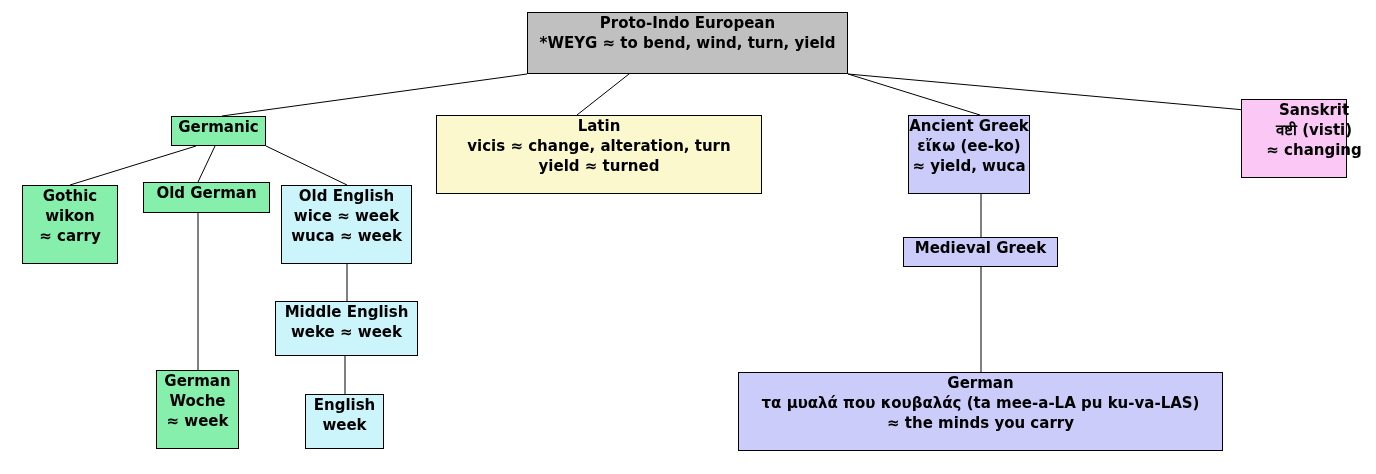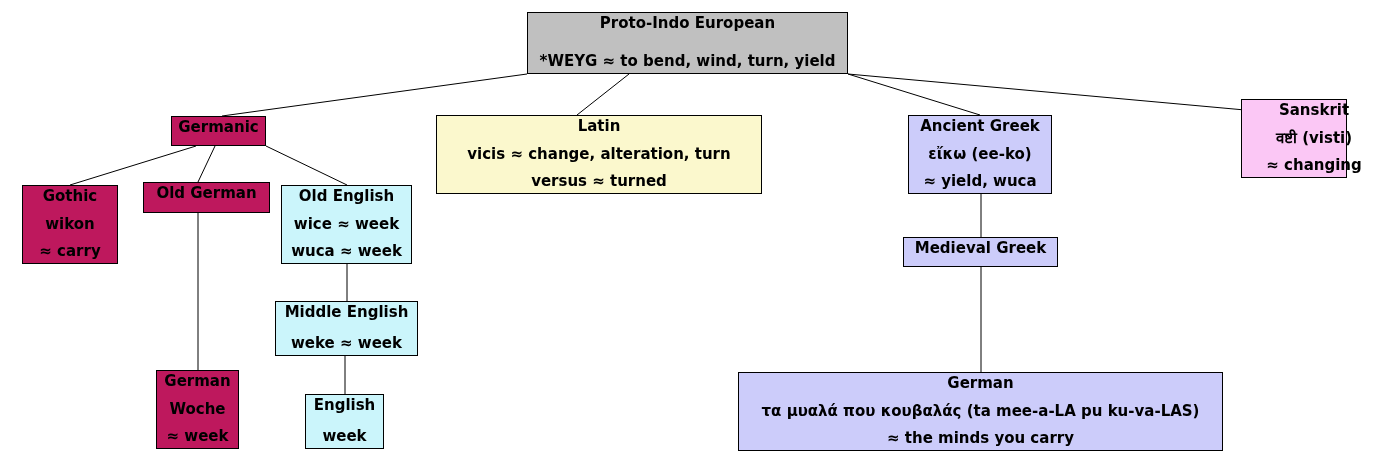--- a/index.html
+++ b/index.html
@@ -28,27 +28,27 @@
     box-sizing: border-box;
     border: 1px solid #000000;
     color: #000000;
     font-weight: bold;
     font-size: 15px;
     line-height: 1.33;
     text-align: center;
     display: flex;
     flex-direction: column;
     align-items: center;
-    justify-content: space-between;
+    justify-content: flex-start;
     padding: 1px 4px;
     white-space: nowrap;
   }
   .node .line { display: block; }
   .fill-grey   { background: #c0c0c0; }
-  .fill-green  { background: #be185d; }
+  .fill-green  { background: #86efac; }
   .fill-yellow { background: #fbf8cd; }
   .fill-blue   { background: #cbf5fb; }
   .fill-purple { background: #ccccfa; }
   .fill-pink   { background: #fbc7f5; }
 </style>
 </head>
 <body>
 
 <div id="diagram">
   <svg id="edges" viewBox="0 0 1376 474" xmlns="http://www.w3.org/2000/svg">
@@ -68,23 +68,23 @@
 <div class="node fill-grey" style="left: 527px; top: 12px; width: 321px; height: 62px;">
       <span class="line">Proto-Indo European</span>
       <span class="line">*WEYG ≈ to bend, wind, turn, yield</span>
     </div>
     <div class="node fill-green" style="left: 171px; top: 116px; width: 95px; height: 30px;">
       <span class="line">Germanic</span>
     </div>
     <div class="node fill-yellow" style="left: 436px; top: 115px; width: 326px; height: 79px;">
       <span class="line">Latin</span>
       <span class="line">vicis ≈ change, alteration, turn</span>
-      <span class="line">versus ≈ turned</span>
+      <span class="line">yield ≈ turned</span>
     </div>
-    <div class="node fill-purple" style="left: 908px; top: 115px; width: 144px; height: 79px;">
+    <div class="node fill-purple" style="left: 908px; top: 115px; width: 122px; height: 79px;">
       <span class="line">Ancient Greek</span>
       <span class="line">εἴκω (ee-ko)</span>
       <span class="line">≈ yield, wuca</span>
     </div>
     <div class="node fill-pink" style="left: 1241px; top: 99px; width: 106px; height: 79px; padding-left: 44px;">
       <span class="line">Sanskrit</span>
       <span class="line">वष्टी (visti)</span>
       <span class="line">≈ changing</span>
     </div>
     <div class="node fill-green" style="left: 22px; top: 185px; width: 96px; height: 79px;">

